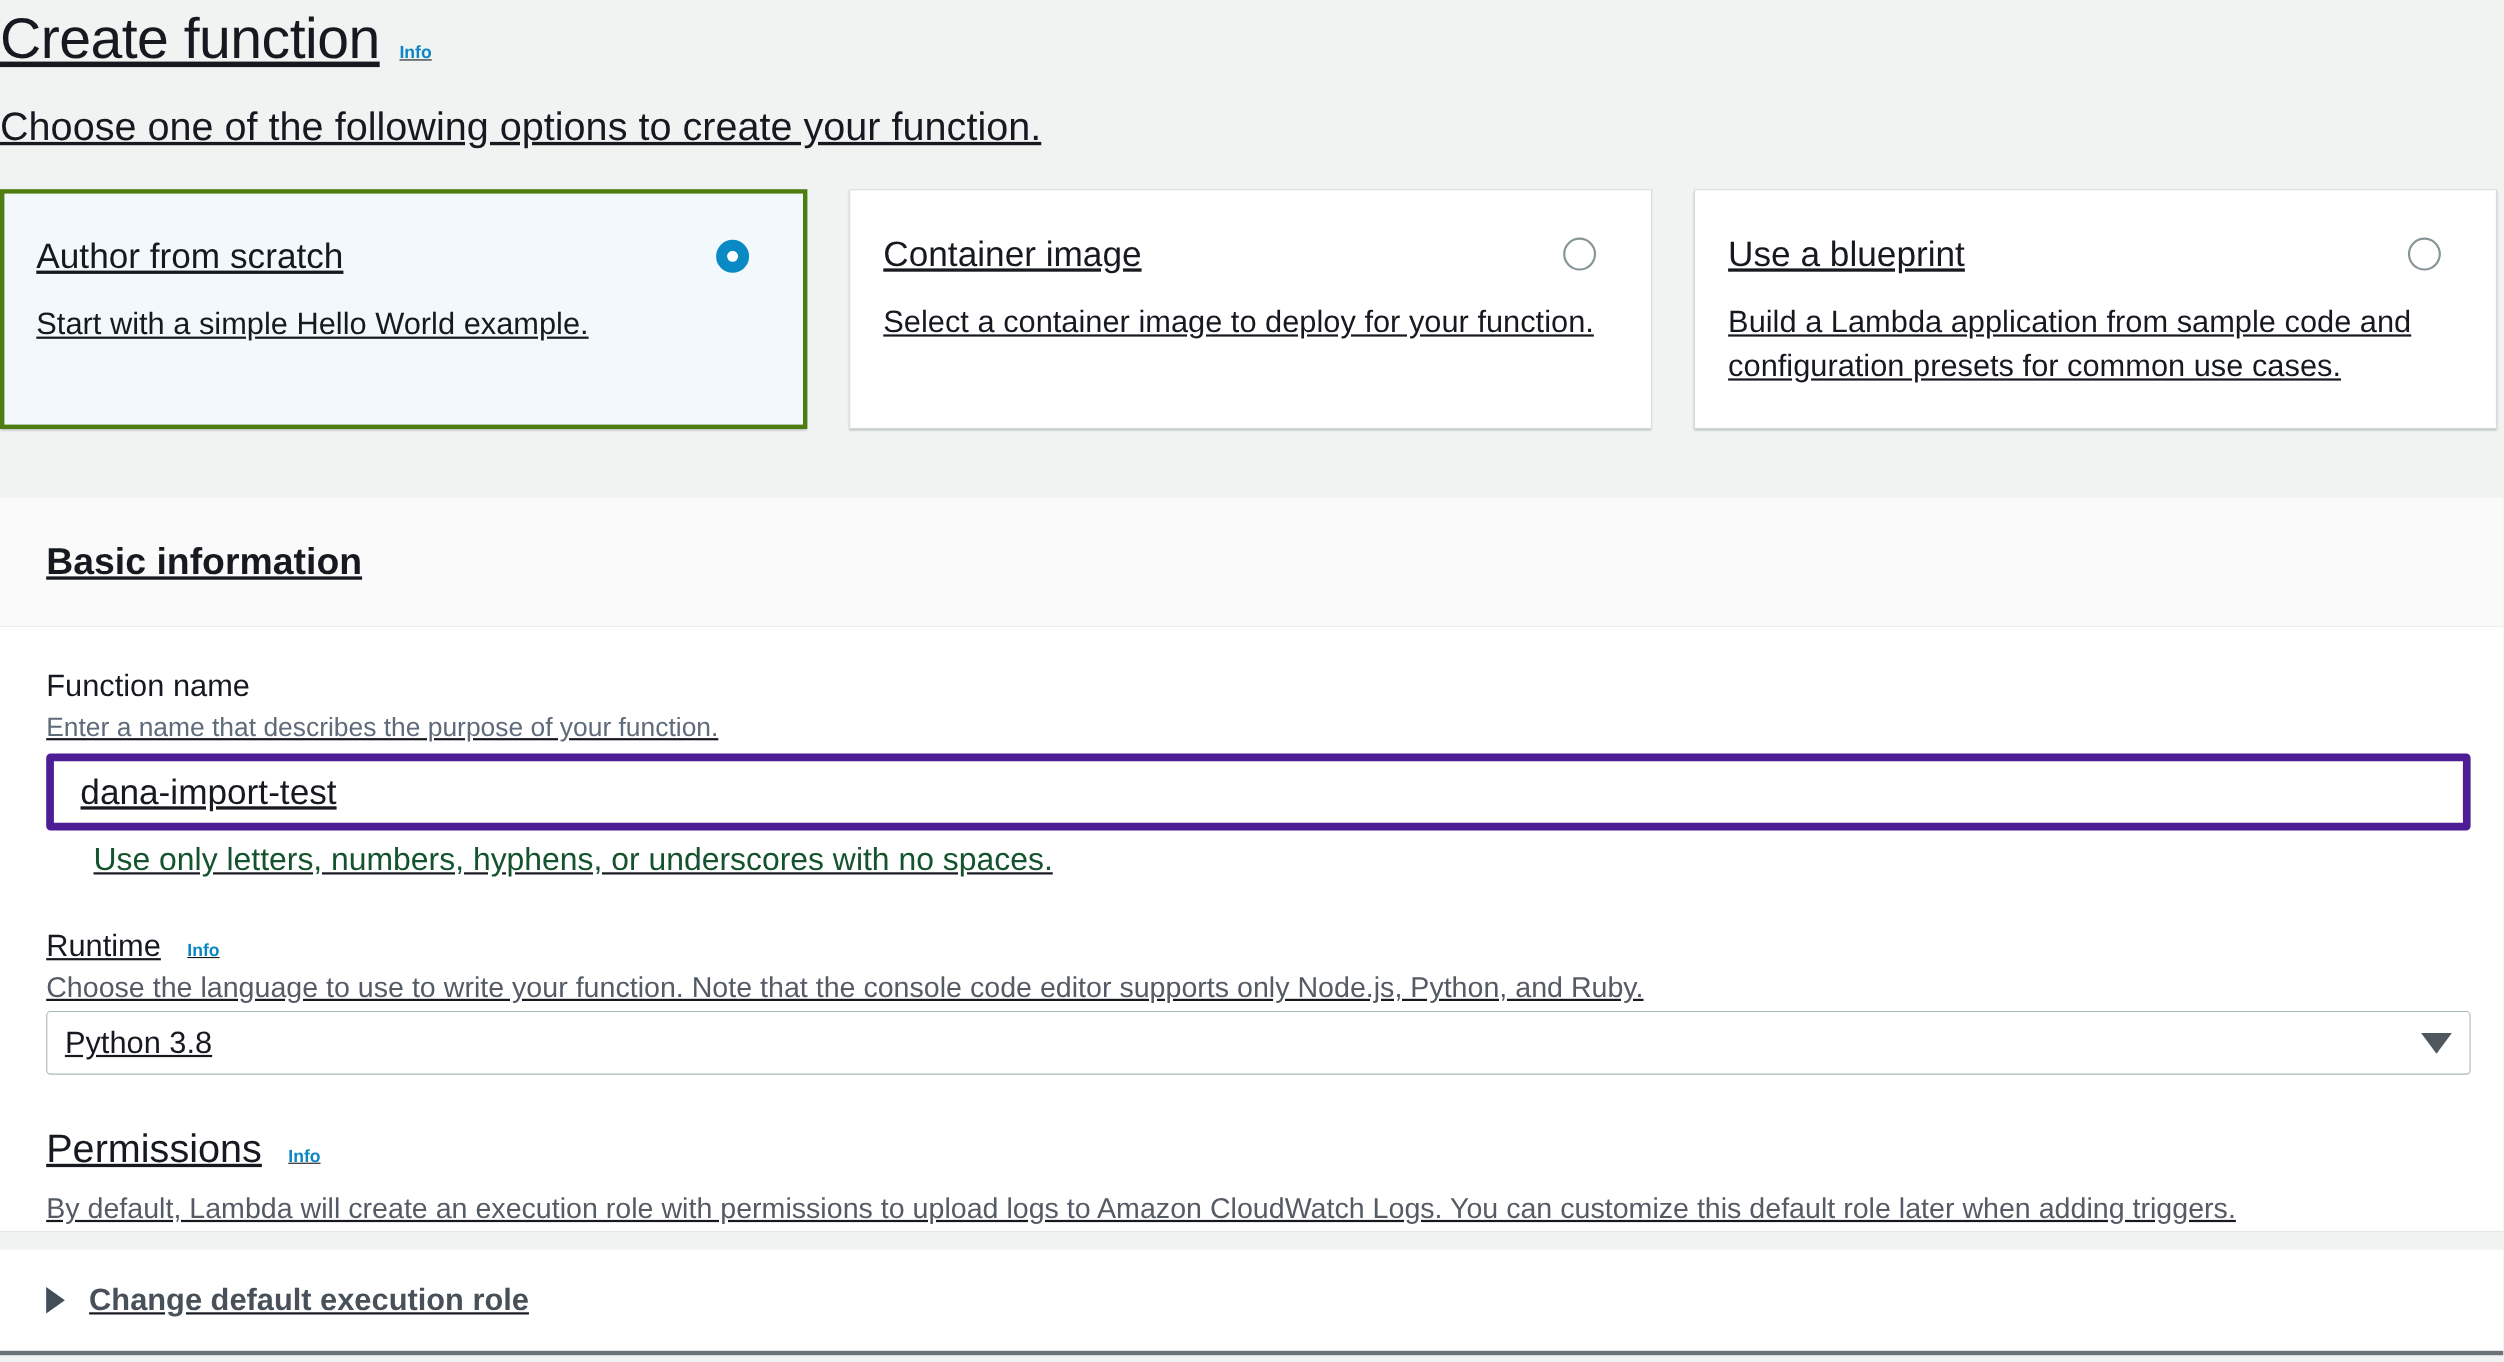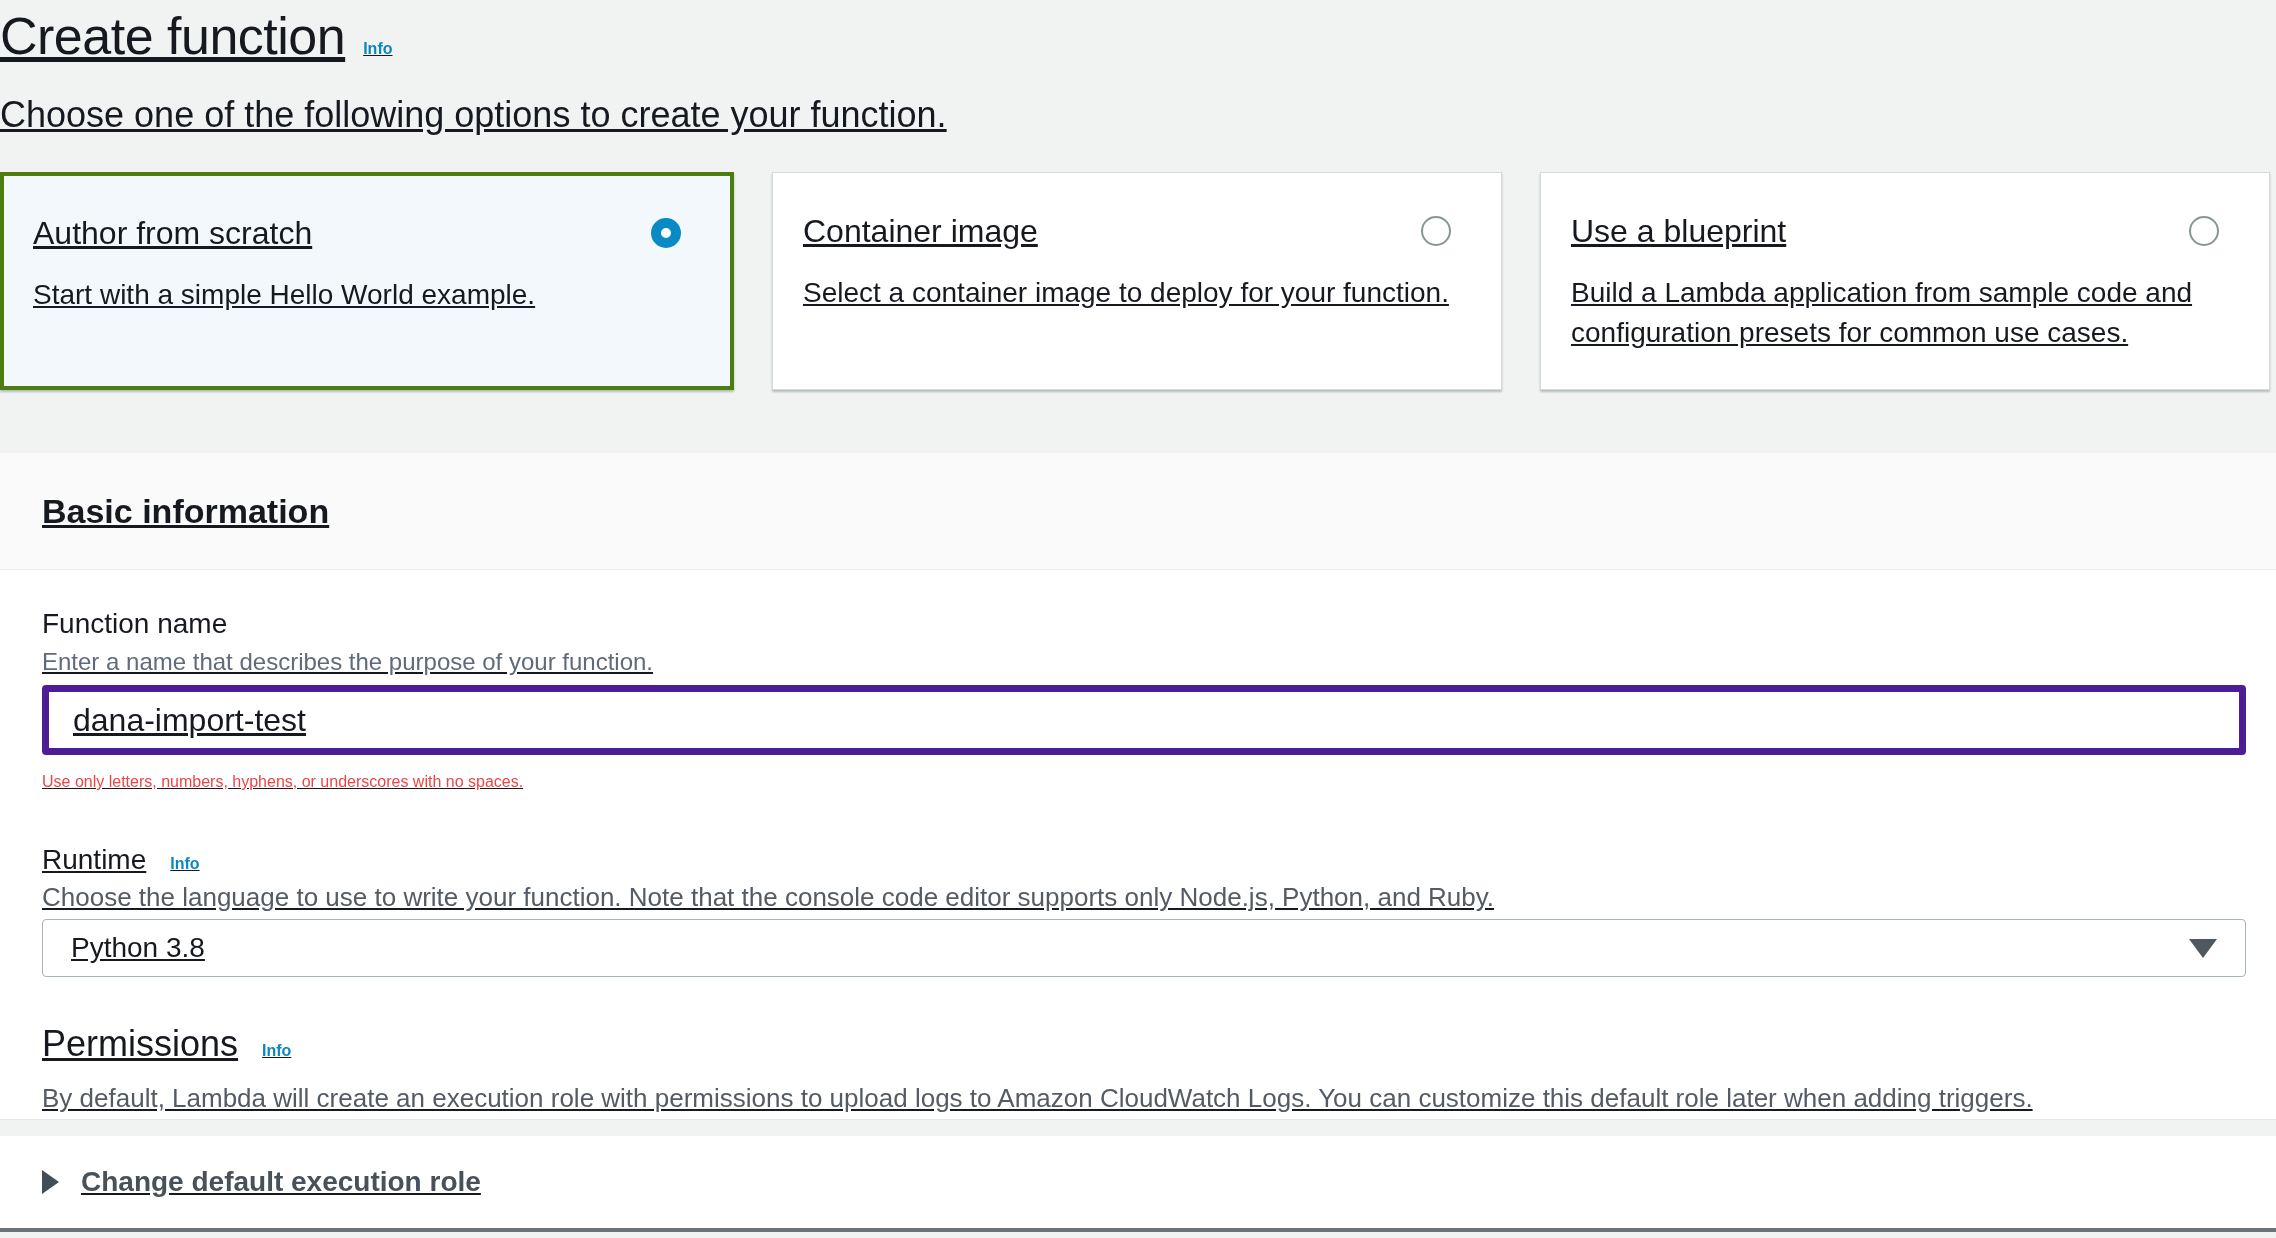--- a/index.html
+++ b/index.html
@@ -66,28 +66,28 @@
   .label-row { display:flex; align-items:baseline; }
   .label-row .info-link { margin-left:24px; }
   .field-desc { margin-top:6px; font-size:24px; line-height:30px; color:#5f6b7a; }
   .text-input {
     display:block; width:100%; height:70px; margin-top:8px;
     border:7px solid #4c1d95; border-radius:4px;
     font-family:"Liberation Sans","DejaVu Sans",sans-serif;
     font-size:32px; color:#16191f; padding:0 24px; background:#ffffff;
     outline:none;
   }
-  .constraint { margin-top:12px; font-size:16px; line-height:30px; color:#ef4444; }
+  .constraint { margin-top:12px; font-size:29px; line-height:30px; color:#14532d;margin-left:43px; }
   .runtime-field { margin-top:46px; }
   .runtime-desc { margin-top:4px; font-size:26px; line-height:32px; color:#545b64; }
   .select-box {
     margin-top:6px; width:100%; height:58px;
     border:1px solid #aab7b8; border-radius:4px; background:#ffffff;
     display:flex; align-items:center; justify-content:space-between;
-    padding:0 28px; cursor:pointer;
+    padding:0 16px; cursor:pointer;
   }
   .select-value { font-size:28px; color:#16191f; }
   .select-arrow {
     width:0; height:0;
     border-left:14px solid transparent;
     border-right:14px solid transparent;
     border-top:19px solid #50585f;
   }
   .perm-head-row { display:flex; align-items:baseline; margin-top:45px; }
   .perm-title { font-size:36px; line-height:44px; font-weight:400; color:#16191f; }

